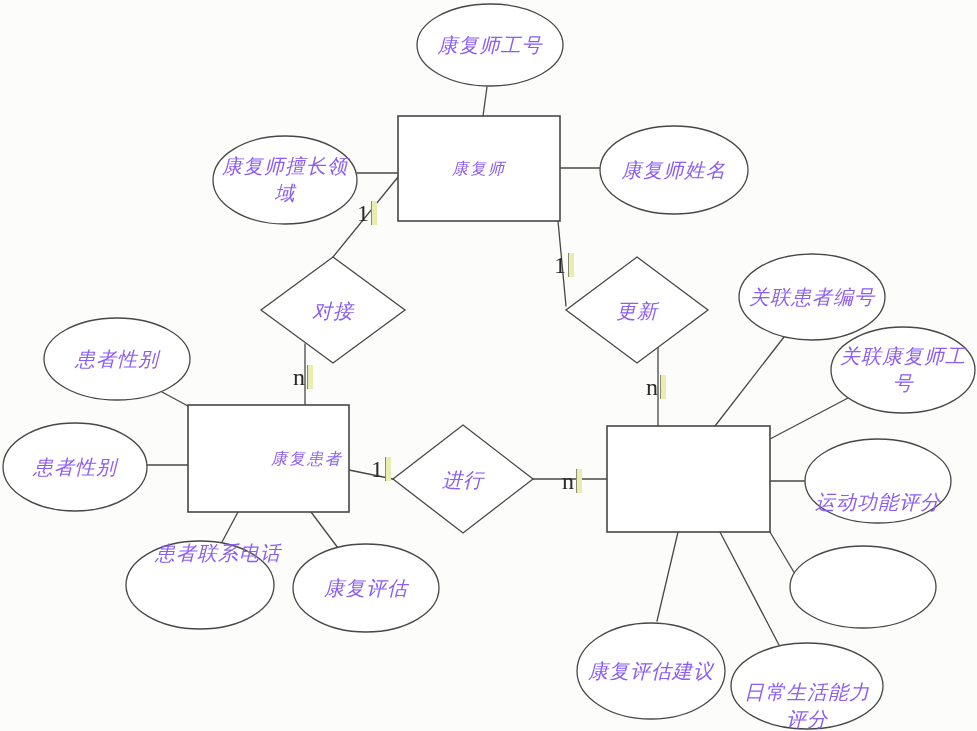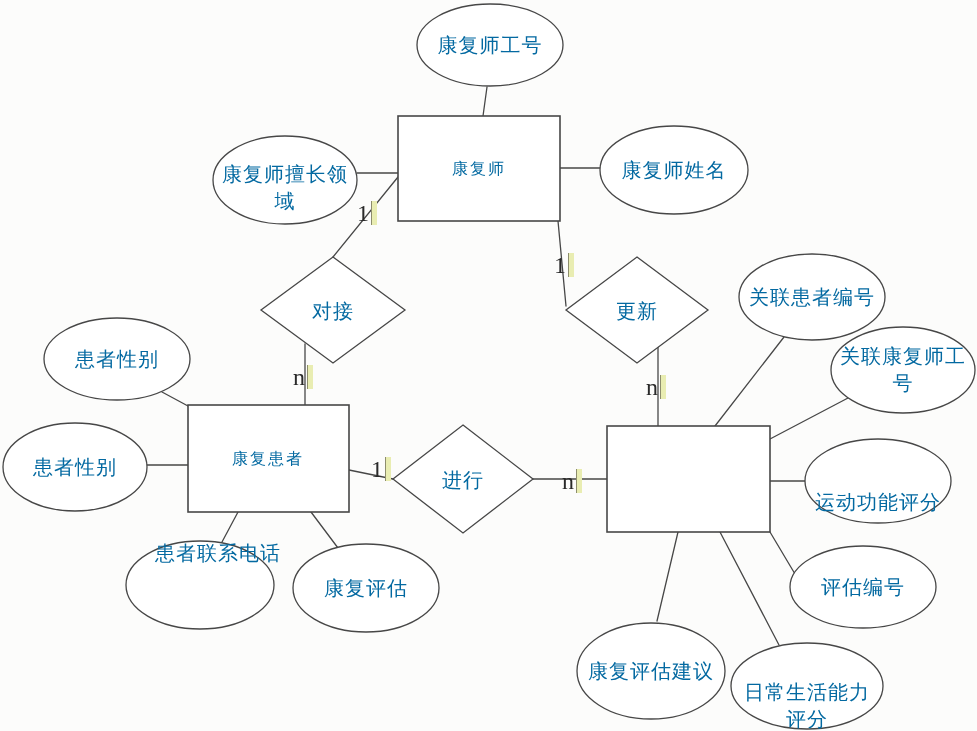--- a/index.html
+++ b/index.html
@@ -14,23 +14,24 @@
     width:977px;height:731px;
   }
   .stage svg{position:absolute;left:0;top:0;}
   .lbl{
     position:absolute;
     transform:translate(-50%,-50%);
     width:150px;
     text-align:center;
     font-size:20px;
     line-height:1.35;
-    color:#0369a1;
+    color:#8b5cf6;
     white-space:pre-line;
     letter-spacing:1px;
+    font-style:italic;
   }
   .lbl.entity{font-size:16px;letter-spacing:2px;}
   .card{
     position:absolute;
     transform:translate(-50%,-50%);
     display:inline-flex;
     align-items:center;
     font-size:24px;
     color:#2a2a2a;
     line-height:1;
@@ -95,39 +96,38 @@
     </g>
 
     <g fill="#ffffff" stroke="#474747" stroke-width="1.3">
       <polygon points="333,257 405,310 333,363 261,310"></polygon>
       <polygon points="637,257 708,310 637,363 566,310"></polygon>
       <polygon points="463,425 533,479 463,533 393,479"></polygon>
     </g>
   </svg>
 
   <div class="lbl entity" style="left:479px;top:169px;">康复师</div>
-  <div class="lbl entity" style="left:268px;top:459px;">康复患者</div>
+  <div class="lbl entity" style="left:268px;top:459px;text-align:right;">康复患者</div>
 
   <div class="lbl" style="left:333px;top:311px;">对接</div>
   <div class="lbl" style="left:637px;top:311px;">更新</div>
   <div class="lbl" style="left:463px;top:480px;">进行</div>
 
   <div class="lbl" style="left:490px;top:45px;">康复师工号</div>
-  <div class="lbl" style="left:285px;top:188px;text-align:center;">康复师擅长领
+  <div class="lbl" style="left:285px;top:180px;text-align:center;">康复师擅长领
 域</div>
   <div class="lbl" style="left:674px;top:170px;">康复师姓名</div>
   <div class="lbl" style="left:117px;top:359px;">患者性别</div>
   <div class="lbl" style="left:75px;top:467px;">患者性别</div>
   <div class="lbl" style="left:200px;top:553px;margin-left:18px;">患者联系电话</div>
   <div class="lbl" style="left:366px;top:588px;">康复评估</div>
   <div class="lbl" style="left:812px;top:297px;">关联患者编号</div>
   <div class="lbl" style="left:903px;top:370px;">关联康复师工
 号</div>
   <div class="lbl" style="left:878px;top:502px;">运动功能评分</div>
-  <div class="lbl" style="left:863px;top:587px;">评估编号</div>
   <div class="lbl" style="left:807px;top:706px;">日常生活能力
 评分</div>
   <div class="lbl" style="left:651px;top:671px;">康复评估建议</div>
 
   <div class="card" style="left:367px;top:213px;">
     <span class="num">1</span>
       <span class="tick"></span>
   </div>
   <div class="card" style="left:303px;top:377px;">
     <span class="num">n</span>

